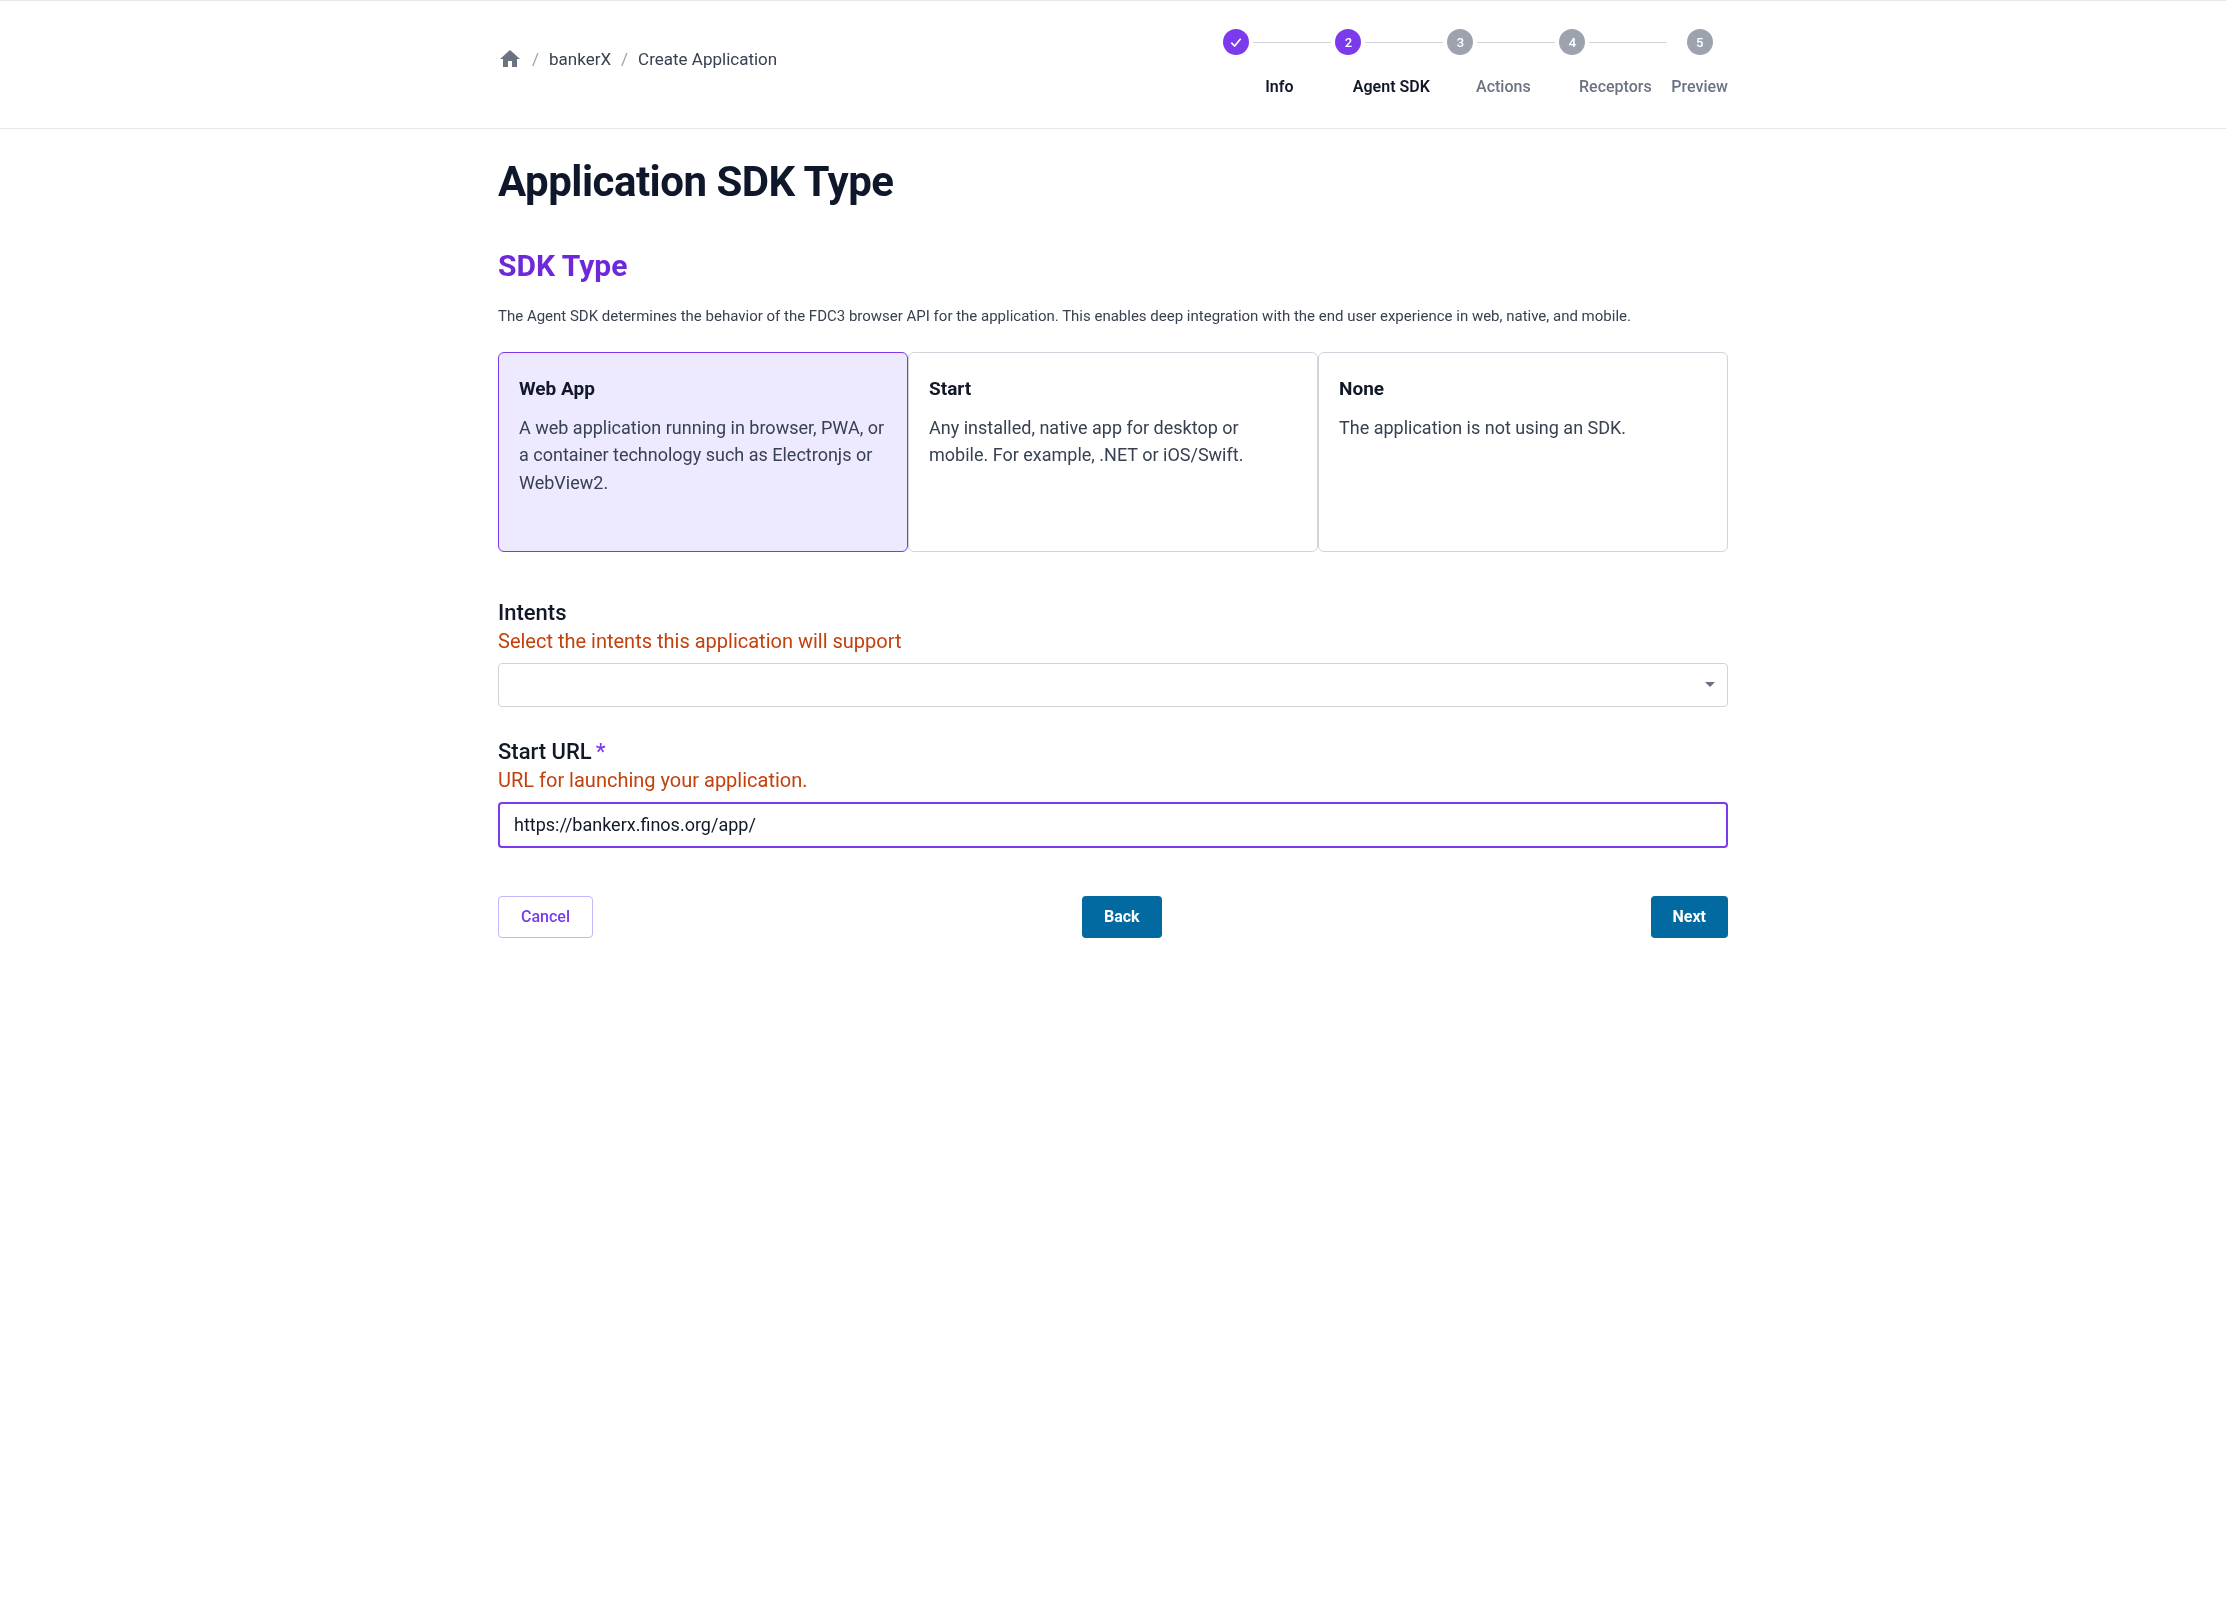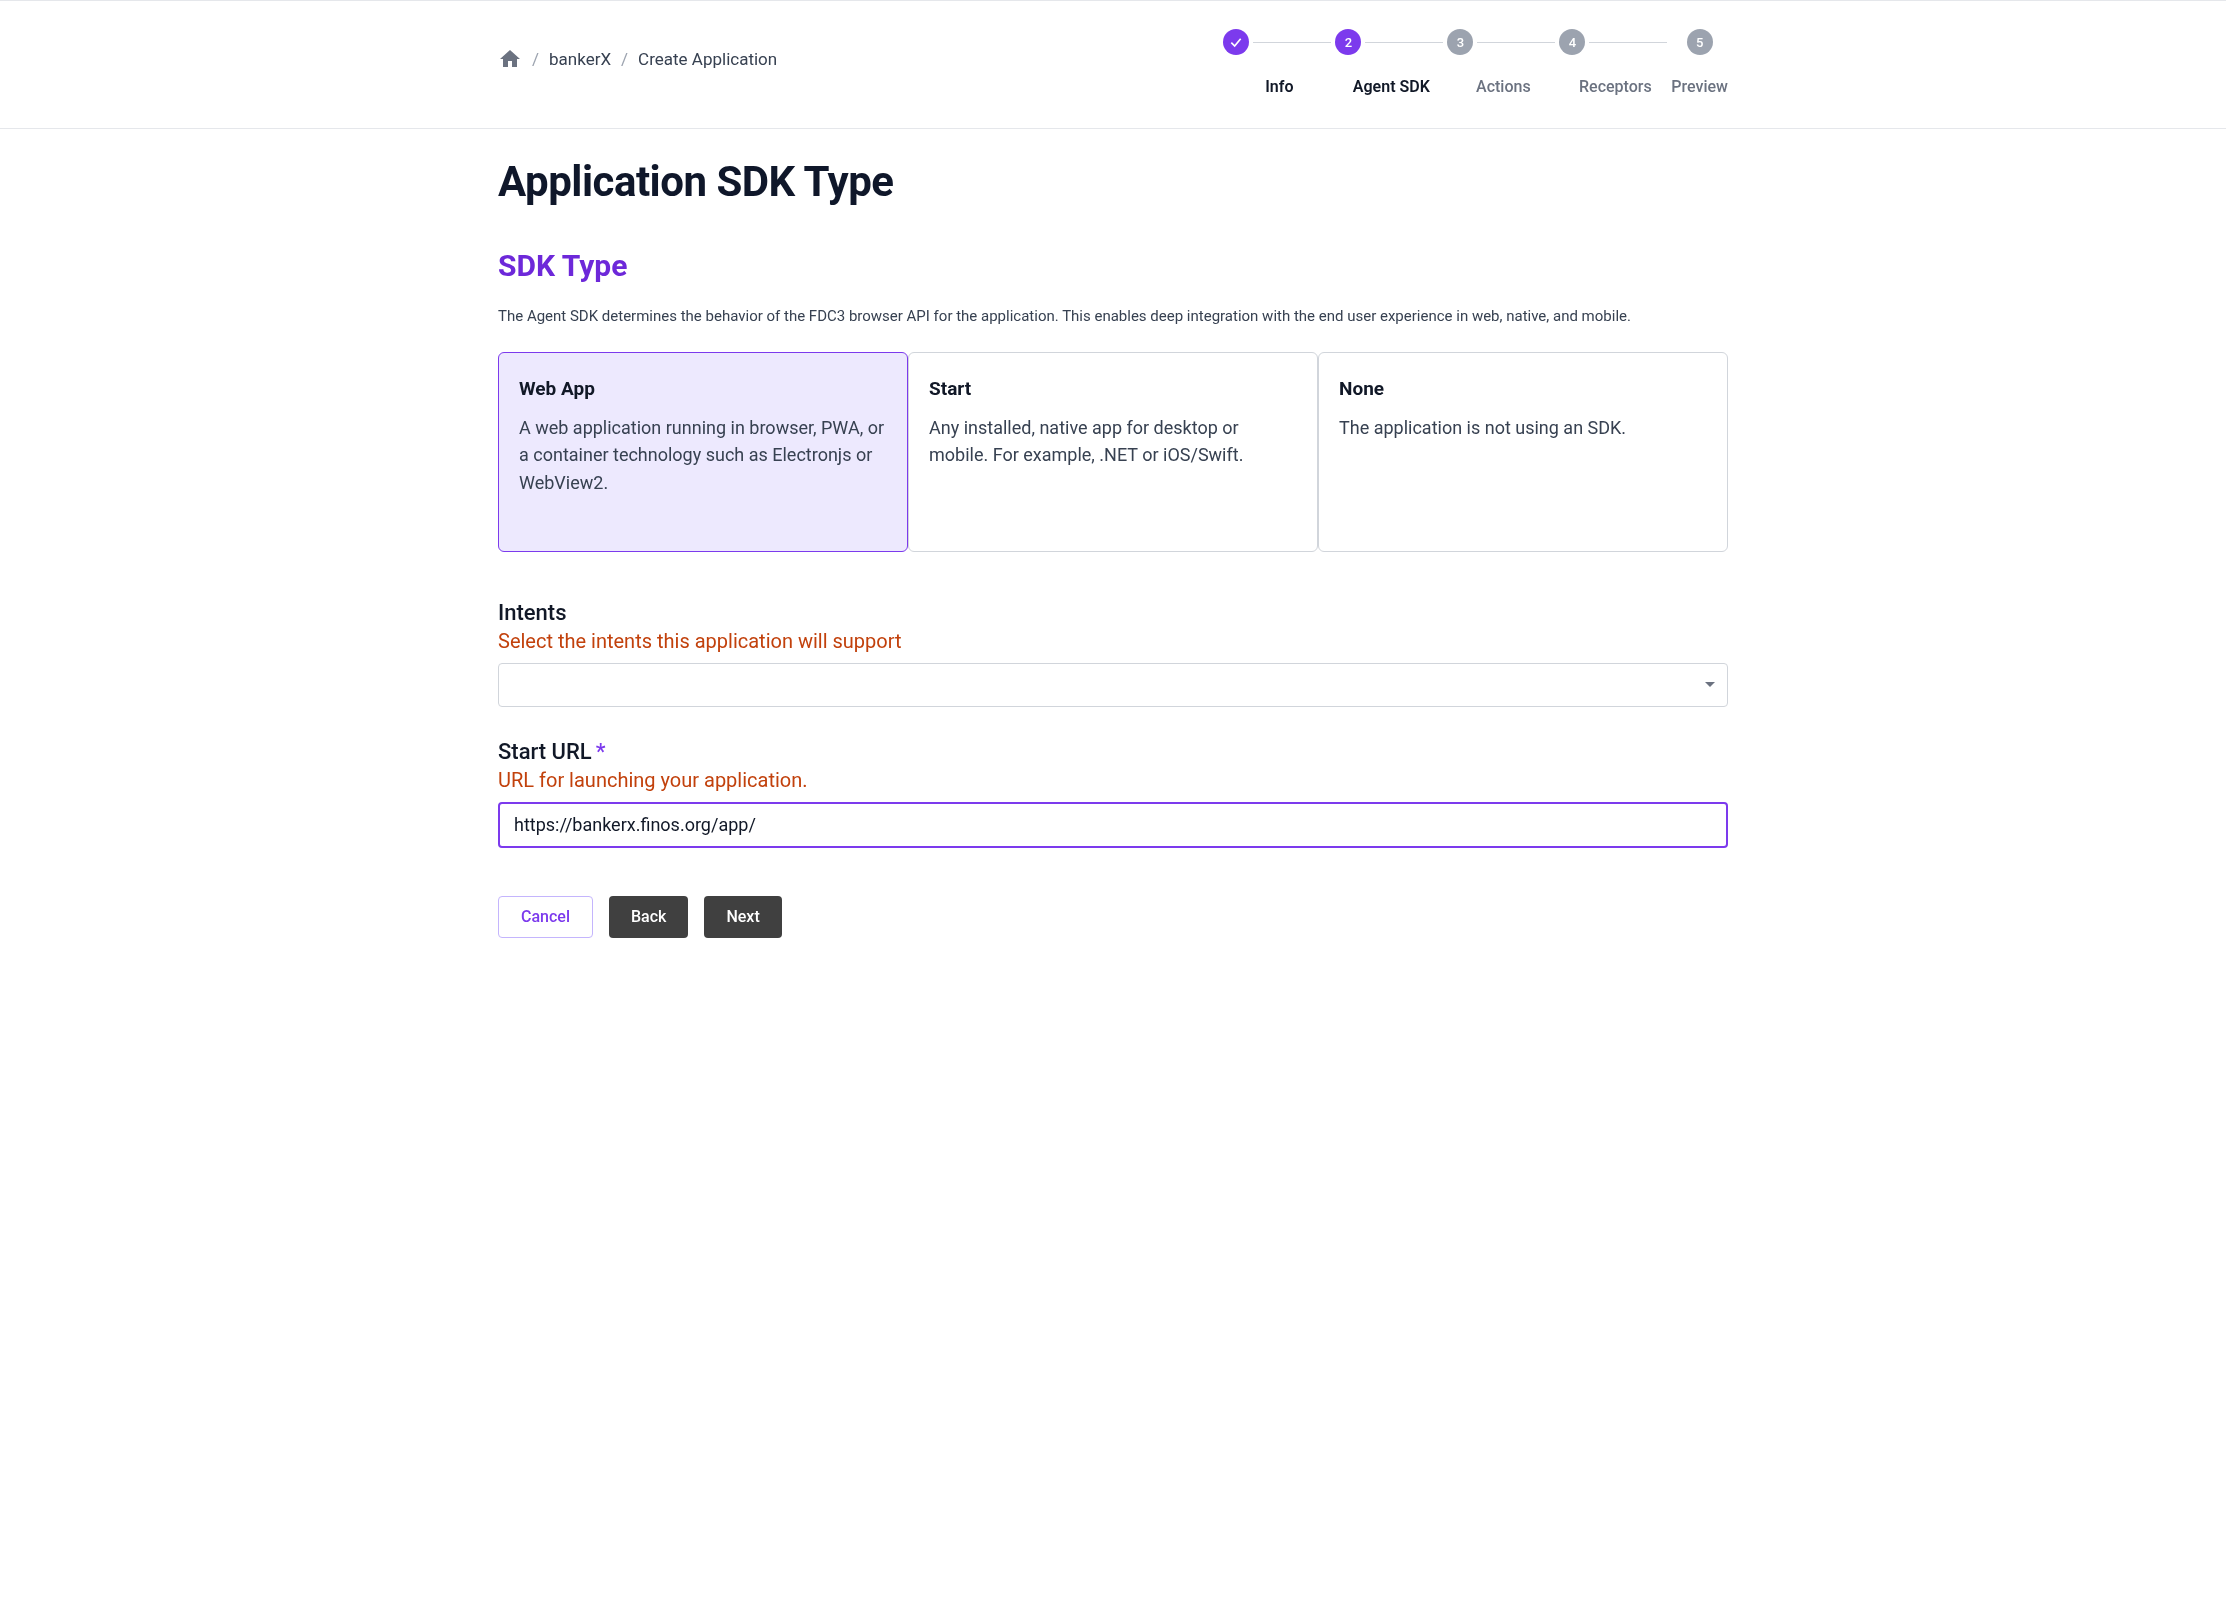--- a/index.html
+++ b/index.html
@@ -200,21 +200,21 @@
       border: 2px solid #7c3aed;
       border-radius: 4px;
       padding: 0 14px;
       font-size: 18px;
       color: #111827;
       outline: none;
       font-family: inherit;
     }
     .button-row {
       display: flex;
-      justify-content: flex-start;
+      justify-content: space-between;
       gap: 16px;
       margin-top: 48px;
       margin-bottom: 40px;
     }
     .btn {
       height: 42px;
       padding: 0 22px;
       border-radius: 4px;
       font-size: 16px;
       font-weight: 500;
@@ -224,22 +224,23 @@
       justify-content: center;
       border: none;
       font-family: inherit;
     }
     .btn-cancel {
       border: 1px solid #c4b5fd;
       background: #fff;
       color: #7c3aed;
     }
     .btn-primary {
-      background: #404040;
+      background: #0369a1;
       color: #fff;
+      font-weight: bold;
     }
   </style>
 </head>
 <body>
 
 <div class="topbar">
   <div class="topbar-inner">
     <div class="breadcrumb">
       <span class="home-icon">
         <svg viewBox="0 0 24 24">

